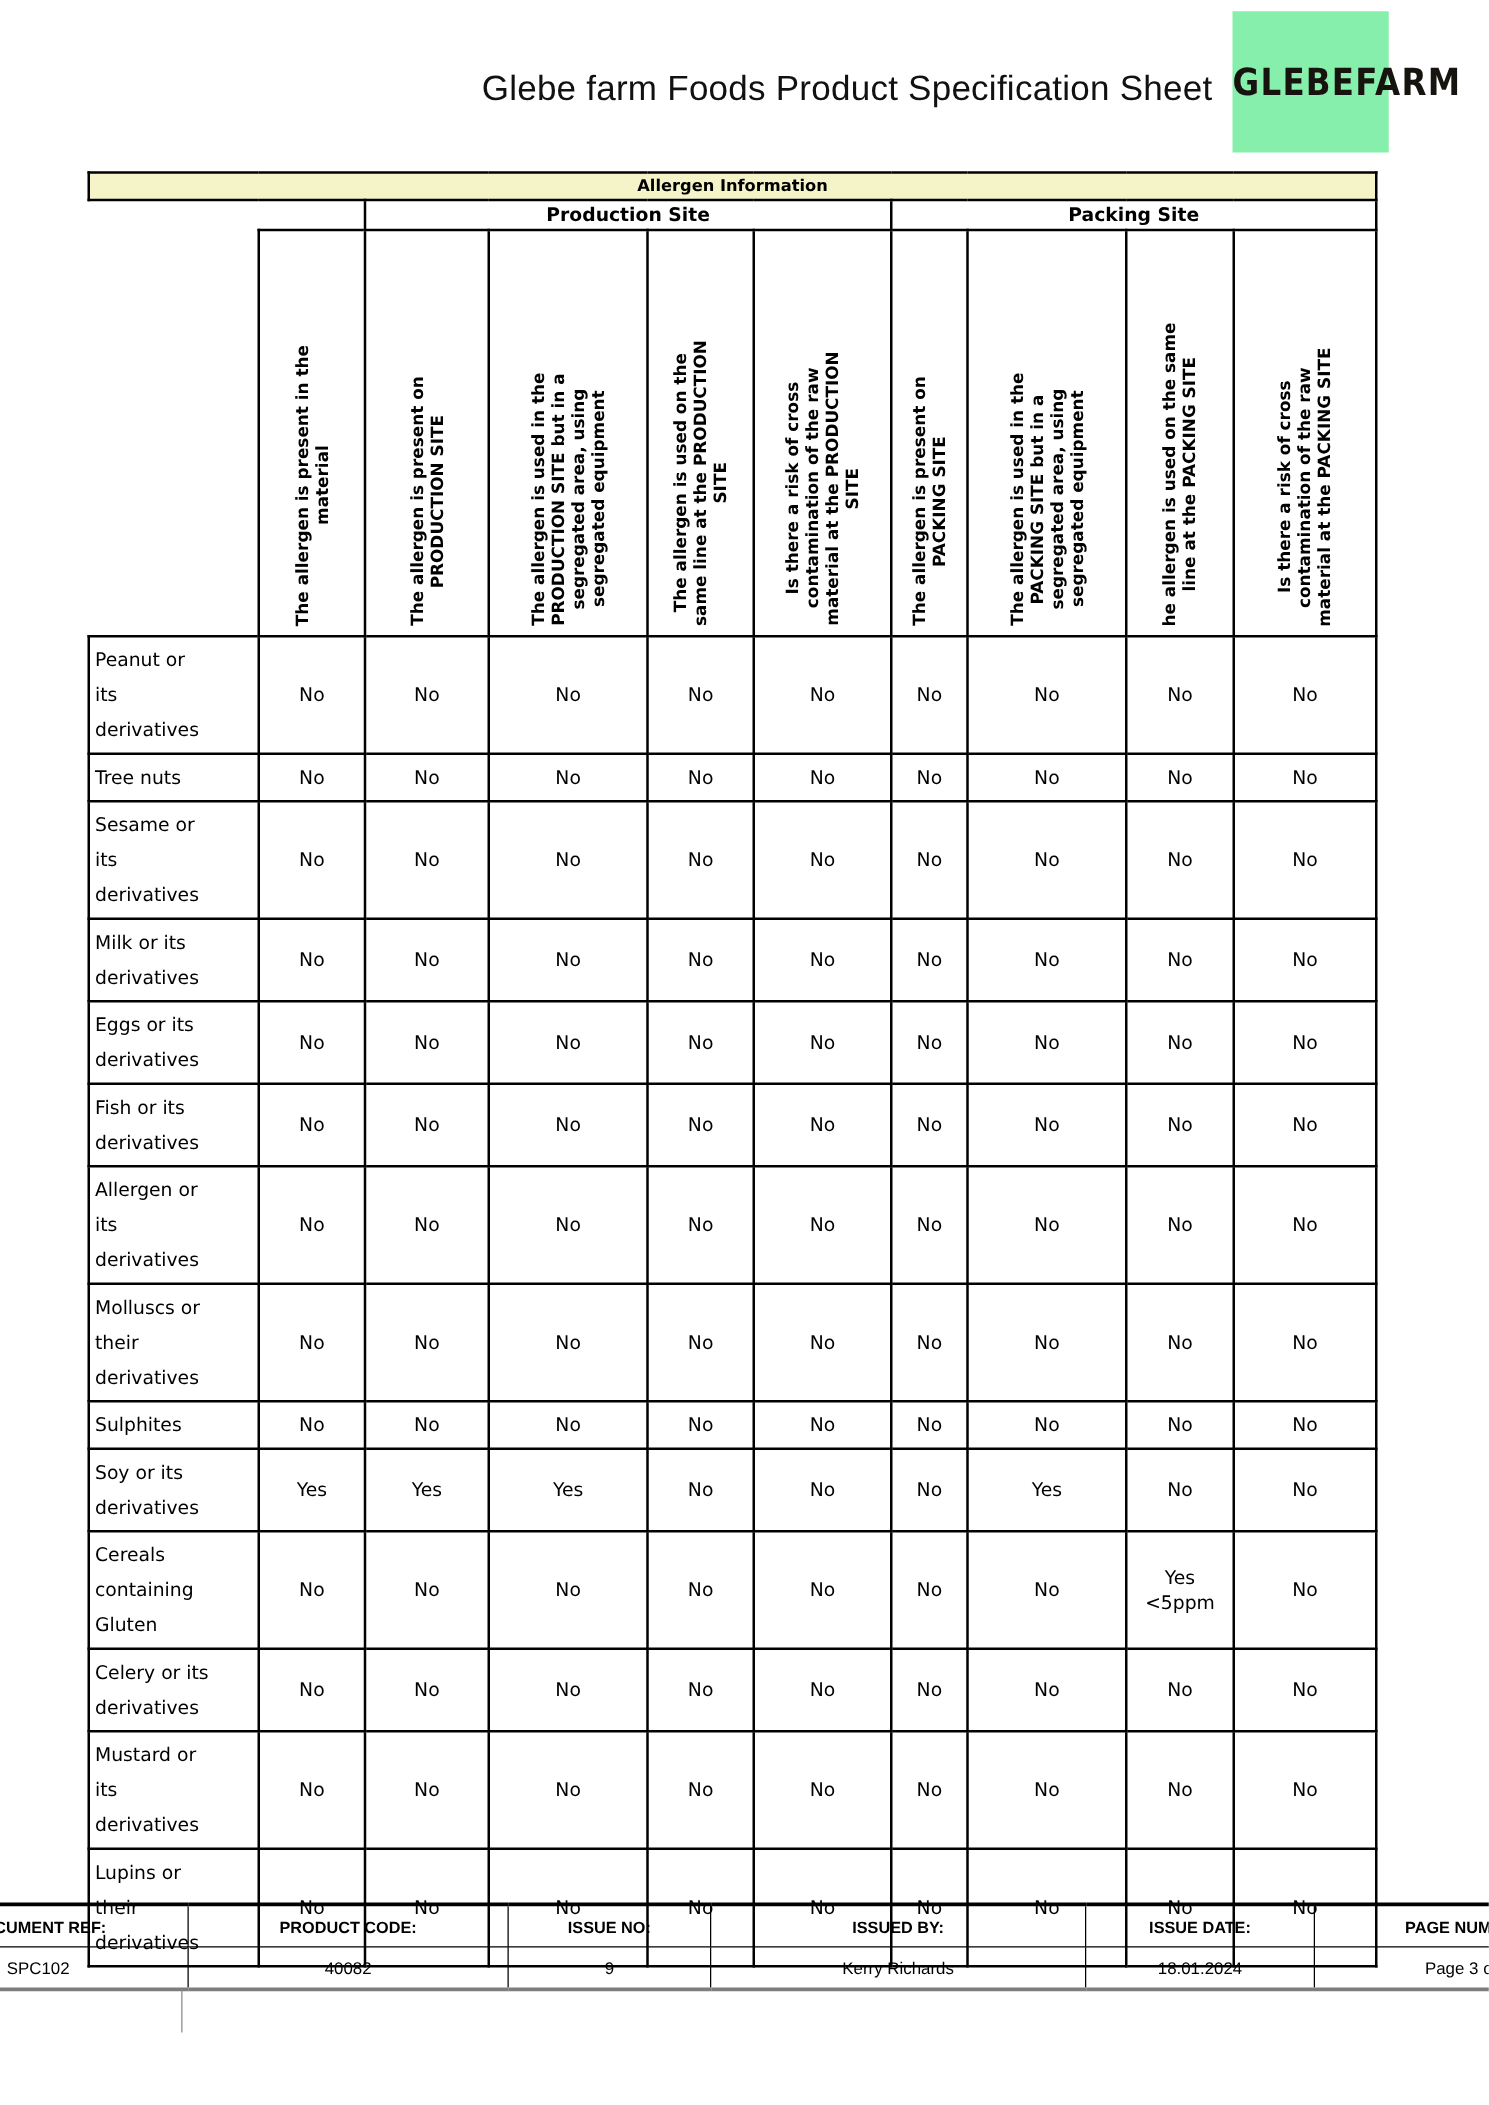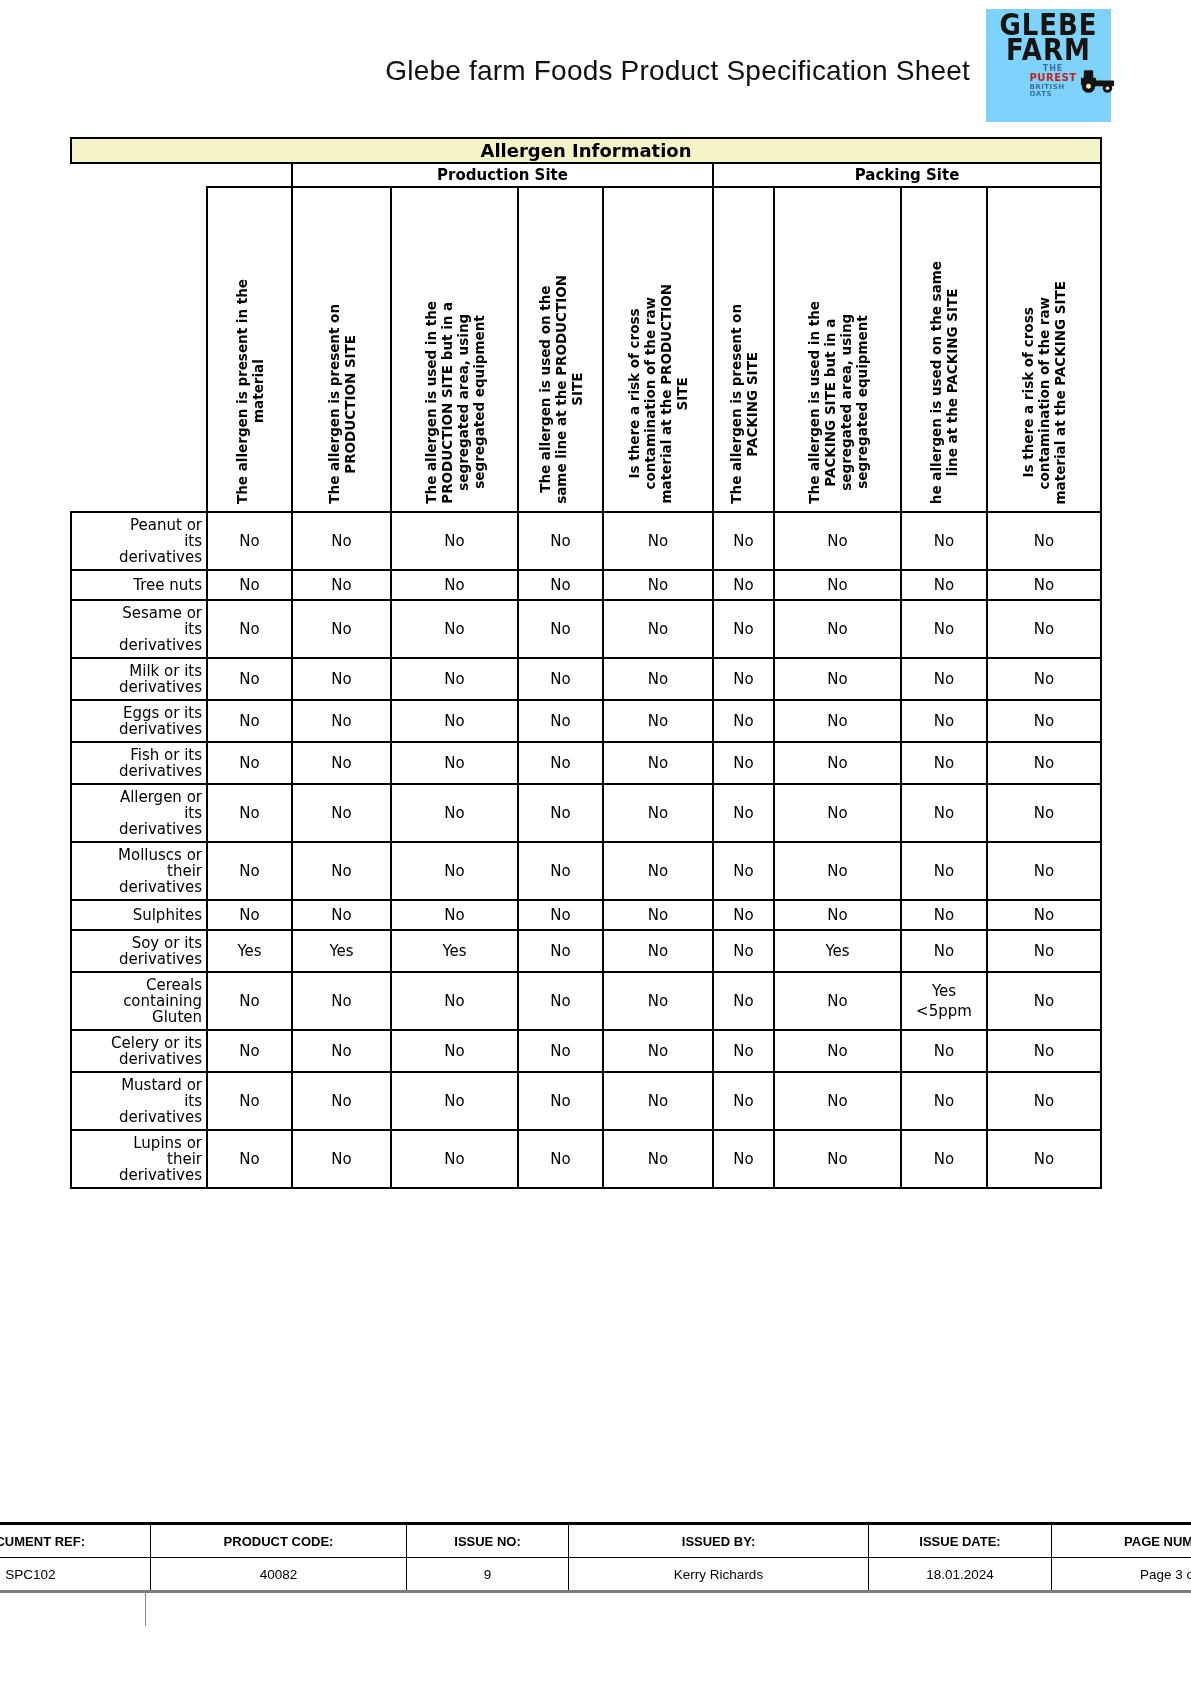--- a/index.html
+++ b/index.html
@@ -9,50 +9,50 @@
   }
   
   .doc-title{
     position:absolute;left:70px;top:55px;width:900px;
     text-align:right;font-family:"Liberation Sans",sans-serif;
     font-size:28px;font-weight:400;color:#111;letter-spacing:0.2px;
   }
   
   .logo{
     position:absolute;left:986px;top:9px;width:125px;height:113px;
-    background:#7dd3fc;display:flex;flex-direction:column;align-items:center;
+    background:#86efac;display:flex;flex-direction:row;align-items:center;
     padding-top:4px;box-sizing:border-box;
   }
   .logo-word{
     font-family:"DejaVu Sans",sans-serif;font-weight:800;color:#17140f;
     font-size:26px;line-height:25px;letter-spacing:1px;transform:scaleY(1.15);
   }
   .logo-bottom{display:flex;align-items:flex-end;gap:3px;margin-top:2px;}
   .logo-taglines{display:flex;flex-direction:column;align-items:center;line-height:1;margin-left:48px;}
   .logo-the{font-size:8px;font-weight:700;color:#3B6EA5;letter-spacing:1px;}
   .logo-purest{font-size:10px;font-weight:800;color:#C8201B;letter-spacing:0.5px;}
   .logo-british{font-size:7px;font-weight:700;color:#3B6EA5;letter-spacing:0.5px;margin-top:1px;}
   
   .alg-wrap{position:absolute;left:70px;top:137px;}
   table.alg{border-collapse:collapse;table-layout:fixed;width:1030px;}
   table.alg td,table.alg th{border:2px solid #000;box-sizing:border-box;}
   table.alg .ghost{border:0 none;background:#fff;}
   .band{
-    background:#F5F4C8;font-size:18px;font-weight:700;text-align:center;
+    background:#F5F4C8;font-size:13px;font-weight:700;text-align:center;
     padding:1px 0;height:22px;
   }
   .site{font-size:15px;font-weight:700;text-align:center;padding:2px 0;height:23px;}
   .hcell{vertical-align:bottom;text-align:center;height:325px;padding:6px 1px 3px;}
   .vtext{
     display:inline-block;writing-mode:vertical-rl;transform:rotate(180deg);
     white-space:pre-line;font-weight:700;font-size:13.5px;line-height:16px;
     max-height:314px;
   }
   td.name{
-    font-size:15px;line-height:16px;text-align:right;vertical-align:middle;
+    font-size:15px;line-height:28px;text-align:left;vertical-align:middle;
     padding:4px 4px;white-space:pre-line;
   }
   td.val{
     font-size:15px;line-height:20px;text-align:center;vertical-align:middle;
     padding:4px 2px;white-space:pre-line;
   }
   
   .footer-wrap{position:absolute;left:-90px;top:1522px;}
   table.foot{border-collapse:collapse;table-layout:fixed;width:1387px;
     font-family:"Liberation Sans",sans-serif;}

